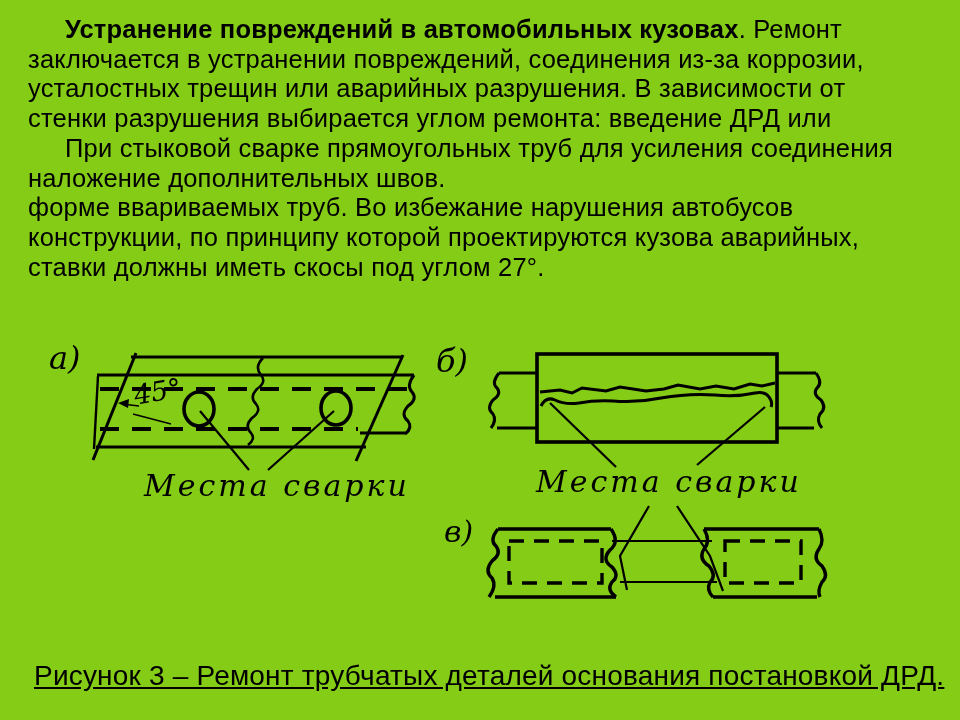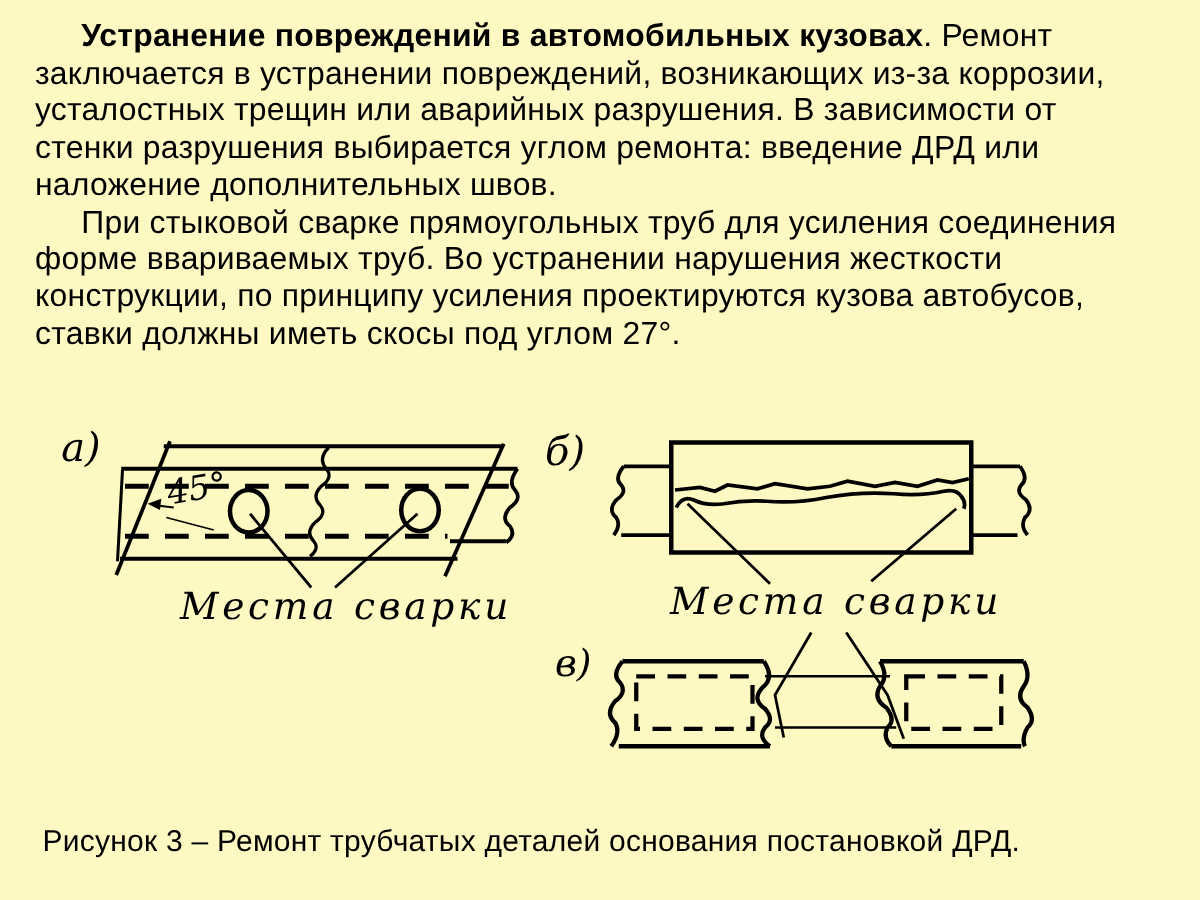--- a/index.html
+++ b/index.html
@@ -1,20 +1,20 @@
 <!DOCTYPE html>
 <html><head>
 <meta charset="utf-8">
 <style>
   * { margin:0; padding:0; box-sizing:border-box; }
   html,body { background:#ffffff; }
   body { font-family:"Liberation Sans", sans-serif; }
   .page {
     position:relative; width:960px; height:720px;
-    background:#fef9c3; color:#000; overflow:hidden;
+    background:#84cc16; color:#000; overflow:hidden;
   }
   .body-text {
     position:absolute; left:28px; top:15px; width:915px;
     font-size:25.5px; line-height:29.7px; color:#000; letter-spacing:0.2px;
   }
   .line { white-space:nowrap; }
   .indent { padding-left:37px; }
   .lead-bold { font-weight:bold; }
   .art { position:absolute; left:0; top:0; pointer-events:none; }
   .fig-label {
@@ -24,38 +24,38 @@
   .label-a  { left:49px;  top:339px; font-size:32px; }
   .label-b  { left:436px; top:342px; font-size:32px; }
   .label-v  { left:444px; top:514px; font-size:30px; }
   .angle-note {
     left:134px; top:380px; font-size:27px;
     transform:rotate(-10deg); transform-origin:left center;
   }
   .weld-a { left:144px; top:468px; font-size:30px; letter-spacing:3px; }
   .weld-b { left:536px; top:464px; font-size:30px; letter-spacing:3px; }
   .caption {
-    position:absolute; left:34px; top:660px; font-size:24px;
-    color:#000; white-space:nowrap; letter-spacing:0.2px;
+    position:absolute; left:34px; top:660px; font-size:28px;
+    color:#000; white-space:nowrap; letter-spacing:0.2px;text-decoration:underline;
   }
 </style>
 </head>
 <body>
 
 <div class="page">
 
   <div class="body-text">
     <div class="line indent"><span class="lead-bold">Устранение повреждений в автомобильных кузовах</span><span>. Ремонт</span></div>
-    <div class="line">заключается в устранении повреждений, возникающих из-за коррозии,</div>
+    <div class="line">заключается в устранении повреждений, соединения из-за коррозии,</div>
     <div class="line">усталостных трещин или аварийных разрушения. В зависимости от</div>
     <div class="line">стенки разрушения выбирается углом ремонта: введение ДРД или</div>
+    <div class="line indent">При стыковой сварке прямоугольных труб для усиления соединения</div>
     <div class="line">наложение дополнительных швов.</div>
-    <div class="line indent">При стыковой сварке прямоугольных труб для усиления соединения</div>
-    <div class="line">форме ввариваемых труб. Во устранении нарушения жесткости</div>
-    <div class="line">конструкции, по принципу усиления проектируются кузова автобусов,</div>
+    <div class="line">форме ввариваемых труб. Во избежание нарушения автобусов</div>
+    <div class="line">конструкции, по принципу которой проектируются кузова аварийных,</div>
     <div class="line">ставки должны иметь скосы под углом 27°.</div>
   </div>
 
   <svg class="art" width="960" height="720" viewBox="0 0 960 720">
     <g stroke="#000" fill="none">
 
       <g>
 
         <path d="M97,375 L414,375" stroke-width="3.2"></path>
         <path d="M98,376 L94,449" stroke-width="2.4"></path>

